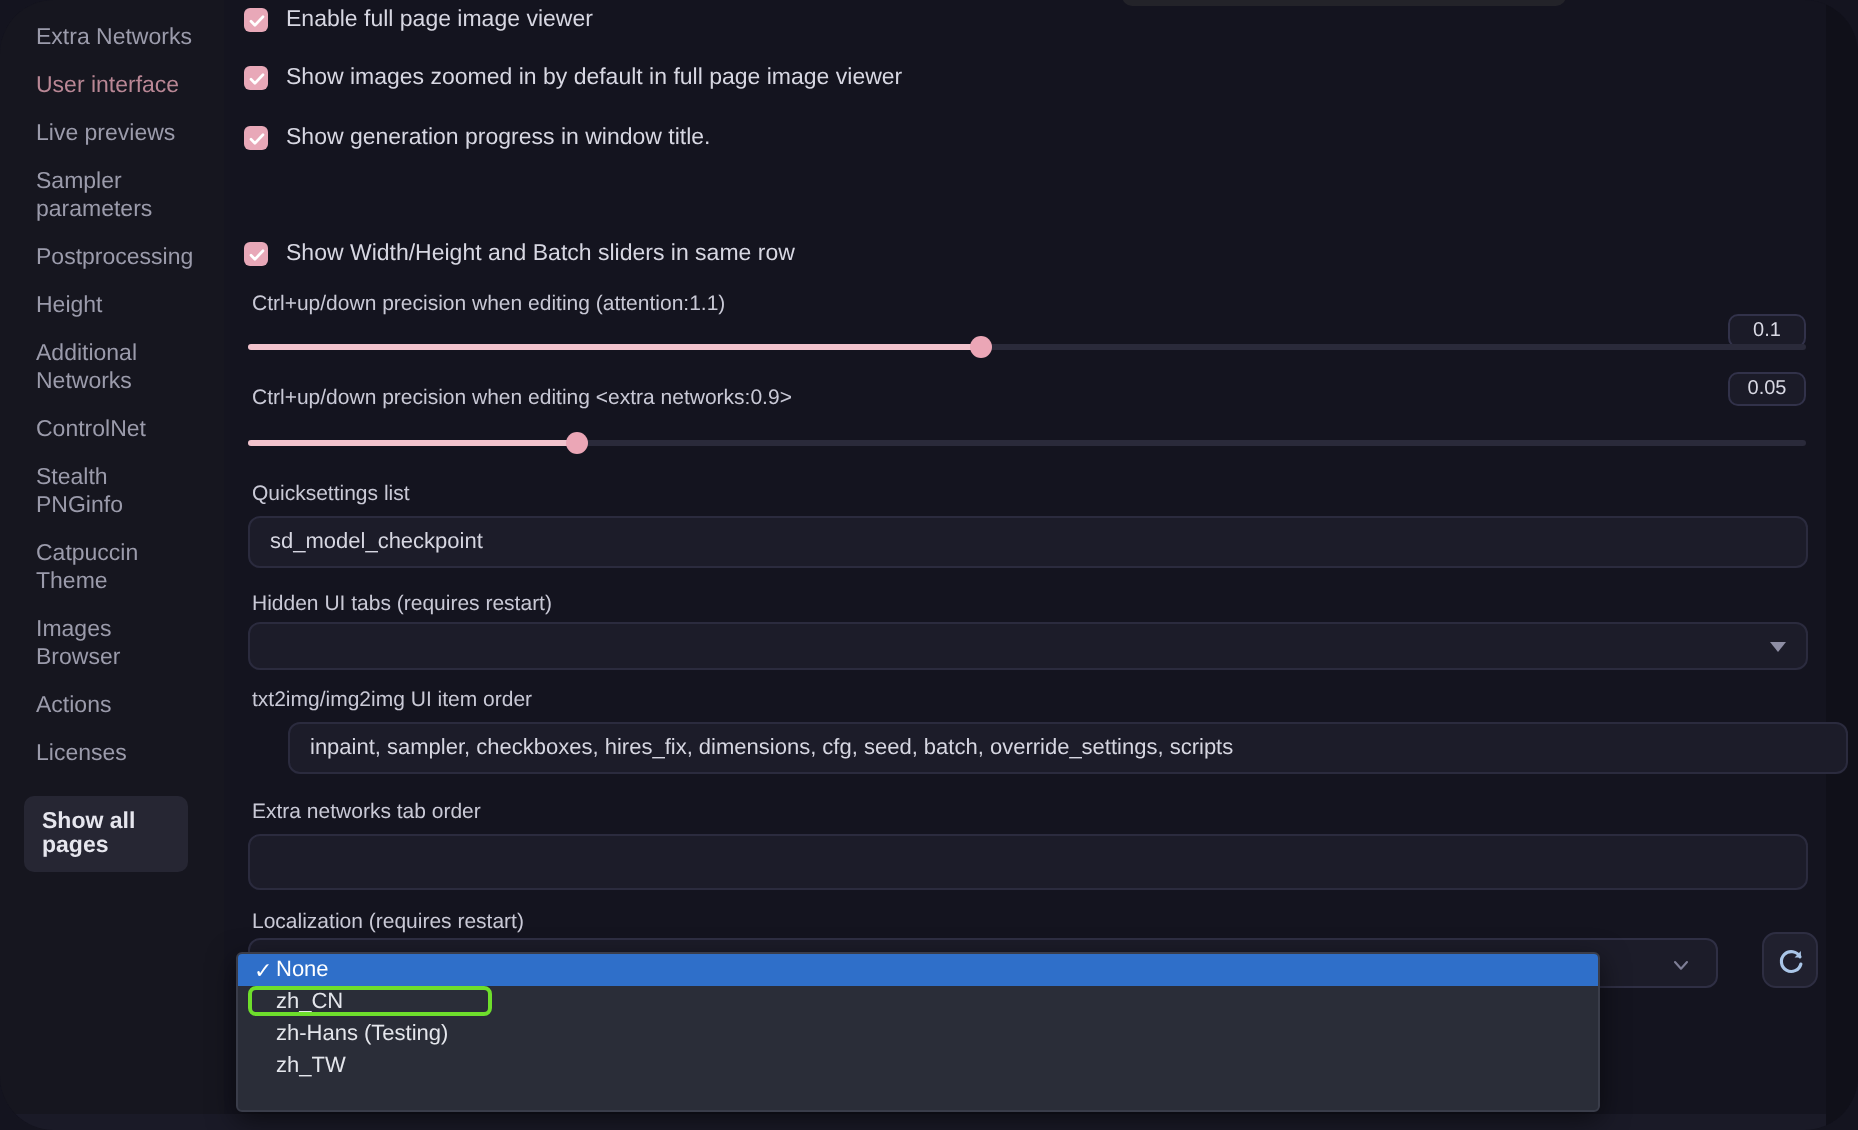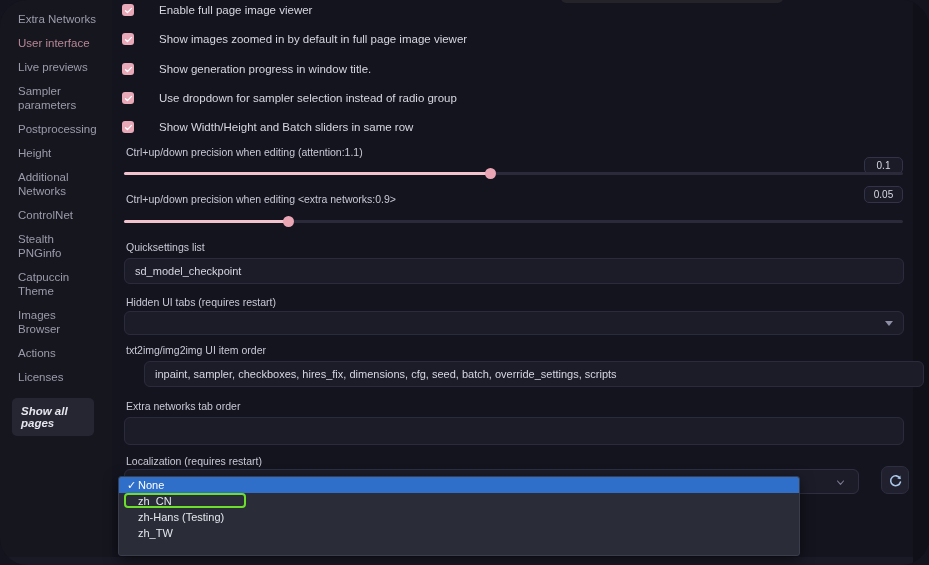--- a/index.html
+++ b/index.html
@@ -51,21 +51,20 @@
   .show-all {
     margin: 9px 0 0 12px;
     width: 82px;
     background: #262633;
     border-radius: 5px;
     color: #e6e6ee;
     font-size: 11.5px;
     font-weight: bold;
     padding: 7px 0 7px 9px;
     cursor: pointer;
-    font-style: italic;
   }
 
   
   .main {
     position: absolute; left: 112px; top: 0;
     width: 801px; height: 557px;
     background: #14141f;
   }
   .top-strip {
     position: absolute; left: 449px; top: -8px;
@@ -88,21 +87,20 @@
     background: #e8a8b8;
     display: flex; align-items: center; justify-content: center;
     flex: 0 0 auto;
     margin-right: 9px;
   }
   .cb-box svg { display: block; }
   .cb-label {
     color: #d7d7e2;
     font-size: 11.5px;
     white-space: nowrap;
-    margin-left: 16px;
   }
 
   
   .fld-label {
     position: absolute;
     color: #c9c9d6;
     font-size: 10.5px;
   }
 
   
@@ -284,28 +282,20 @@
 
     <div class="cb-row" style="top:63px;">
       <span class="cb-box">
         <svg width="9" height="9" viewBox="0 0 12 12">
             <path d="M2 6.2 L4.6 8.8 L10 3.2" stroke="#ffffff" stroke-width="1.8" fill="none" stroke-linecap="round" stroke-linejoin="round"></path>
           </svg>
       </span>
       <span class="cb-label">Show generation progress in window title.</span>
     </div>
 
-    <div class="cb-row" style="top:92px;">
-      <span class="cb-box">
-        <svg width="9" height="9" viewBox="0 0 12 12">
-            <path d="M2 6.2 L4.6 8.8 L10 3.2" stroke="#ffffff" stroke-width="1.8" fill="none" stroke-linecap="round" stroke-linejoin="round"></path>
-          </svg>
-      </span>
-      <span class="cb-label">Use dropdown for sampler selection instead of radio group</span>
-    </div>
 
     <div class="cb-row" style="top:121px;">
       <span class="cb-box">
         <svg width="9" height="9" viewBox="0 0 12 12">
             <path d="M2 6.2 L4.6 8.8 L10 3.2" stroke="#ffffff" stroke-width="1.8" fill="none" stroke-linecap="round" stroke-linejoin="round"></path>
           </svg>
       </span>
       <span class="cb-label">Show Width/Height and Batch sliders in same row</span>
     </div>
 

